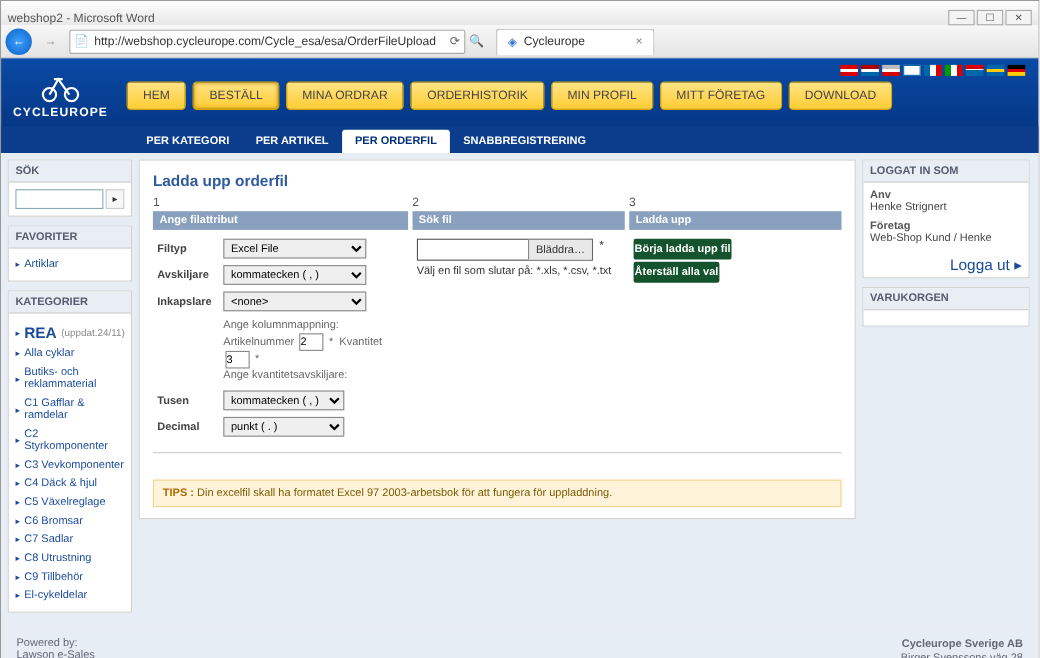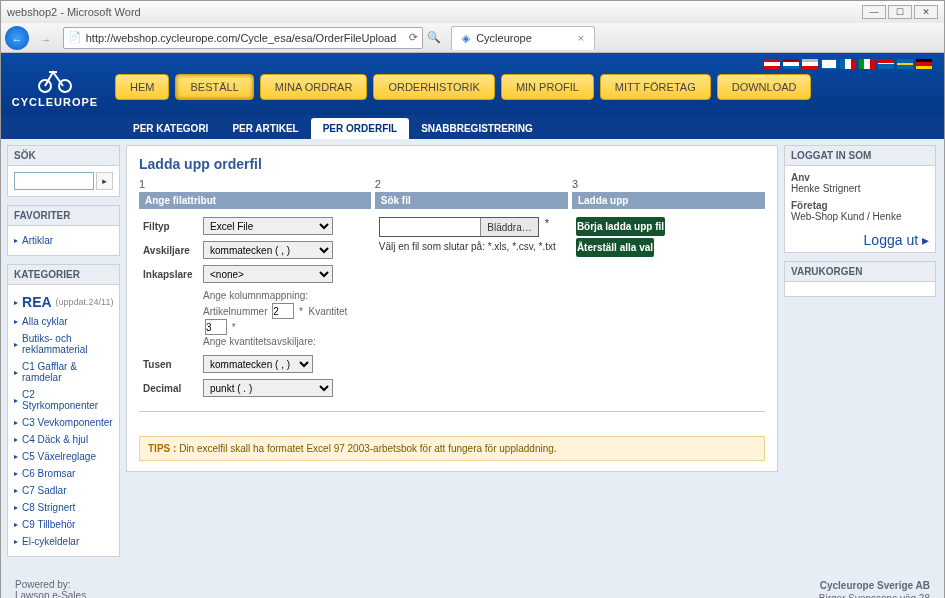--- a/index.html
+++ b/index.html
@@ -1,19 +1,19 @@
 <!DOCTYPE html>
 <html><head>
 <meta charset="utf-8">
 <style>
   * { box-sizing: border-box; margin: 0; padding: 0; font-family: Arial, sans-serif; }
   body { background: #fff; font-size: 11px; color: #333; }
   
   .browser-chrome { border: 1px solid #999; }
-  .browser-title { background: linear-gradient(#fdfdfd,#e8e8e8); height: 22px; display:flex; align-items:center; padding:0 6px; font-size:11px; color:#555; justify-content:space-between;}
+  .browser-title { background: linear-gradient(#fdfdfd,#e8e8e8); height: 22px; display:flex; align-items:flex-end; padding:0 6px; font-size:11px; color:#555; justify-content:space-between;}
   .win-btns { display:flex; gap:2px;}
   .win-btn { width:24px; height:14px; border:1px solid #aaa; background:#f3f3f3; font-size:9px; display:flex;align-items:center;justify-content:center;}
   .browser-toolbar { background: linear-gradient(#f7f7f7,#e4e4e4); height:30px; display:flex; align-items:center; padding:0 4px; gap:4px; border-bottom:1px solid #bbb;}
   .nav-btn { width:26px; height:24px; border-radius:3px; display:flex; align-items:center; justify-content:center;}
   .nav-back { background: radial-gradient(#3ea0ff,#0a5fc2); color:#fff; border-radius:50%; width:24px; height:24px;}
   .nav-fwd { color:#888; }
   .addr { flex:0 0 auto; width:360px; height:22px; border:1px solid #aaa; background:#fff; display:flex; align-items:center; padding:0 4px; font-size:11px; color:#333; gap:4px; border-radius:2px;}
   .tab { height:24px; border:1px solid #bbb; border-bottom:none; background:#fff; display:flex; align-items:center; padding:0 10px; gap:6px; font-size:11px; margin-left:6px; border-radius:3px 3px 0 0;}
   
   .page { background:#fff; }
@@ -178,21 +178,21 @@
             <ul class="cat-list" id="kat-list">
                 <li>Alla cyklar</li>
                 <li>Butiks- och reklammaterial</li>
                 <li>C1 Gafflar &amp; ramdelar</li>
                 <li>C2 Styrkomponenter</li>
                 <li>C3 Vevkomponenter</li>
                 <li>C4 Däck &amp; hjul</li>
                 <li>C5 Växelreglage</li>
                 <li>C6 Bromsar</li>
                 <li>C7 Sadlar</li>
-                <li>C8 Strignert</li>
+                <li>C8 Utrustning</li>
                 <li>C9 Tillbehör</li>
                 <li>El-cykeldelar</li>
               </ul>
           </div>
         </div>
       </div>
 
       <div class="main-col">
         <div class="page-title">Ladda upp orderfil</div>
         <div class="steps">
@@ -220,21 +220,21 @@
                 &nbsp;<span>Kvantitet</span>
                 <input type="text" value="3" style=""> *
                 <div>Ange kvantitetsavskiljare:</div>
               </div>
               <div class="form-row" style="margin-top:6px;">
                 <label>Tusen</label>
                 <select style="width:110px"><option>kommatecken ( , )</option></select>
               </div>
               <div class="form-row">
                 <label>Decimal</label>
-                <select style="width:130px"><option>punkt ( . )</option></select>
+                <select style="width:110px"><option>punkt ( . )</option></select>
               </div>
             </div>
           </div>
 
           <div class="step">
             <div class="step-num">2</div>
             <div class="step-h">Sök fil</div>
             <div class="step-body">
               <div class="file-box">
                 <div class="file-input">

